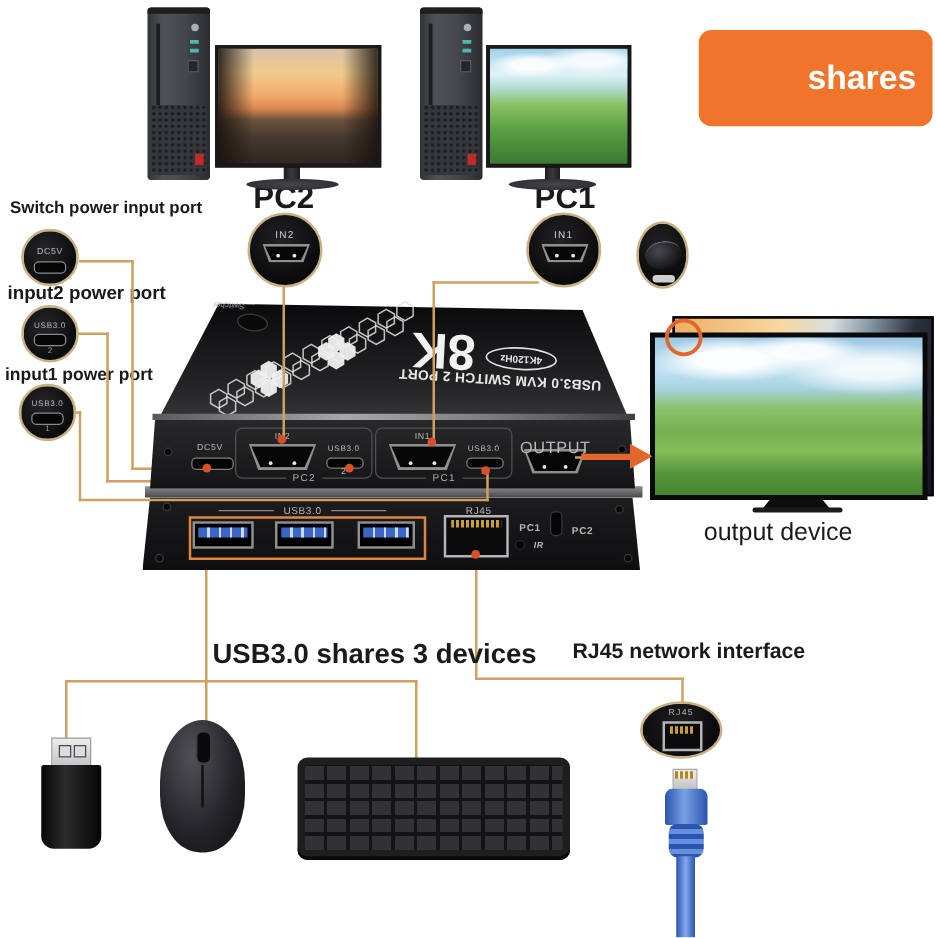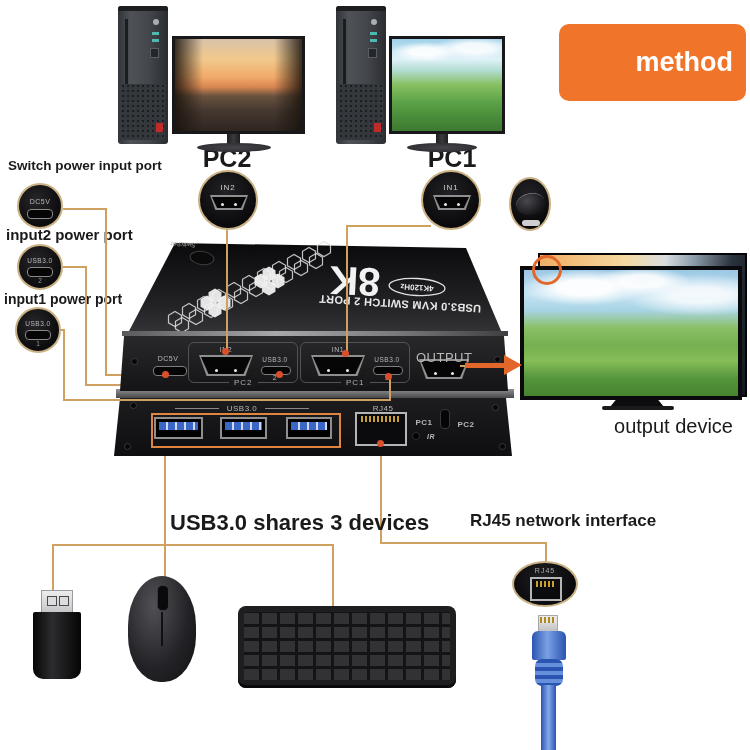--- a/index.html
+++ b/index.html
@@ -172,21 +172,21 @@
     <div class="scr" style="background:
       radial-gradient(50px 14px at 30% 14%,rgba(255,255,255,.9) 30%,rgba(255,255,255,0) 70%),
       radial-gradient(60px 16px at 75% 10%,rgba(255,255,255,.85) 30%,rgba(255,255,255,0) 70%),
       linear-gradient(180deg,#9fd0e8 0%,#e0f2f8 22%,#b2dcd2 34%,#86c060 50%,#5aa046 70%,#498c3a 85%,#3e7a32 100%);"></div>
   </div>
   <div class="m-neck" style="left:436px;top:130px;width:12px;height:15px;"></div>
   <div class="m-base" style="left:407px;top:143px;width:70px;height:9px;"></div>
   <div class="t" style="left:407px;top:144px;width:90px;text-align:center;font-size:25px;font-weight:bold;">PC1</div>
 
   <div class="banner">
-    <div>method</div>
+    <div>shares</div>
   </div>
 
   <svg class="abs" style="left:118px;top:233px;z-index:8;" width="392" height="110" viewBox="0 0 392 110">
     <defs>
       <linearGradient id="topg" x1="0" y1="0" x2="0" y2="1">
         <stop offset="0" stop-color="#0a0a0c"></stop>
           <stop offset="0.7" stop-color="#232326"></stop>
           <stop offset="1" stop-color="#343438"></stop>
       </linearGradient>
       <linearGradient id="bev" x1="0" y1="0" x2="1" y2="0">
@@ -312,21 +312,21 @@
       <div class="scr"></div>
     </div>
   <div class="tv-front">
       <div class="scr"></div>
     </div>
   <div class="tv-stand"></div>
   <div class="tv-base"></div>
   <div class="ring"></div>
   <div class="arrow-shaft"></div>
   <div class="arrow-head"></div>
-  <div class="t" style="left:563px;top:415px;width:170px;text-align:right;font-size:20px;">output device</div>
+  <div class="t" style="left:563px;top:415px;width:170px;text-align:left;font-size:20px;">output device</div>
 
   <div class="t" style="left:8px;top:158px;font-size:13.5px;font-weight:600;">Switch power input port</div>
   <div class="sc" style="left:17px;top:183px;">
     <div class="lb" style="top:13px;font-size:7px;">DC5V</div>
     <div class="ov" style="top:24px;"></div>
   </div>
   <div class="t" style="left:6px;top:226px;font-size:15px;font-weight:600;">input2 power  port</div>
   <div class="sc" style="left:17px;top:244px;">
     <div class="lb">USB3.0</div>
     <div class="ov"></div>
@@ -384,21 +384,21 @@
   <div class="ln" style="left:545px;top:542px;width:2px;height:21px;"></div>
 
   <div class="dot" style="left:162px;top:371px;"></div>
   <div class="dot" style="left:276px;top:371px;"></div>
   <div class="dot" style="left:385px;top:373px;"></div>
   <div class="dot" style="left:222px;top:348px;"></div>
   <div class="dot" style="left:342px;top:350px;"></div>
   <div class="dot" style="left:377px;top:440px;"></div>
 
   <div class="t" style="left:170px;top:510px;font-size:22px;font-weight:600;">USB3.0 shares 3 devices</div>
-  <div class="t" style="left:458px;top:511px;font-size:17px;font-weight:600;margin-left:12px;">RJ45 network interface</div>
+  <div class="t" style="left:458px;top:511px;font-size:17px;font-weight:600;">RJ45 network interface</div>
 
   <div class="usbdrive-conn">
     <i class="h1"></i>
     <i class="h2"></i>
   </div>
   <div class="usbdrive-body"></div>
   <div class="mouse">
     <div class="wheel"></div>
     <div class="seam"></div>
   </div>

